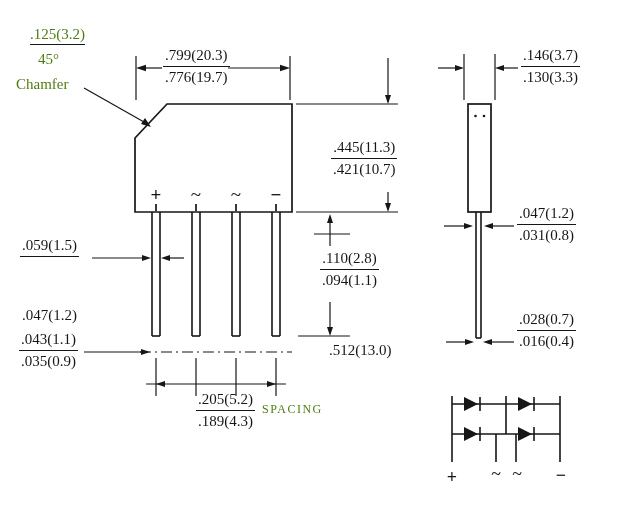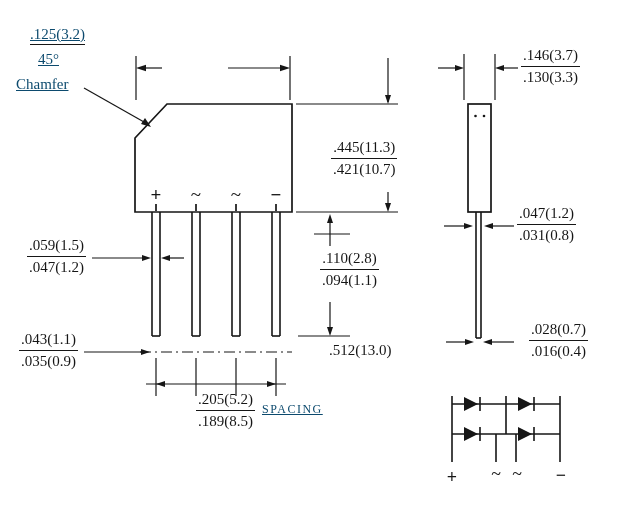--- a/index.html
+++ b/index.html
@@ -8,21 +8,21 @@
     position:relative; width:634px; height:513px; background:#ffffff;
     font-family:"Liberation Serif", serif; color:#161616; overflow:hidden;
   }
   .canvas svg { position:absolute; left:0; top:0; }
   .dim {
     position:absolute; display:flex; flex-direction:column; align-items:center;
     font-size:15px; line-height:1.25; white-space:nowrap; color:#161616;
   }
   .dim .top { border-bottom:1.6px solid #161616; padding:0 2px 1px 2px; }
   .dim .bot { padding:1px 2px 0 2px; }
-  .lbl { position:absolute; font-size:15px; white-space:nowrap; color:#0c4a6e;text-decoration:underline; }
+  .lbl { position:absolute; font-size:15px; white-space:nowrap; color:#4d7c0f; }
   .lbl.underline { border-bottom:1.4px solid #161616; padding-bottom:1px; }
   .spacing { font-size:12px; letter-spacing:1.5px; }
   line, polyline, path.wire { stroke:#161616; }
 </style>
 </head>
 <body>
 
 <div class="canvas">
 
   <svg width="634" height="513" viewBox="0 0 634 513">
@@ -163,59 +163,63 @@
       <text x="496" y="480">~</text>
       <text x="517" y="480">~</text>
       <text x="561" y="481" font-weight="bold">−</text>
     </g>
   </svg>
 
   <span class="lbl underline" style="left:30px; top:26px; position:absolute;">.125(3.2)</span>
   <span class="lbl" style="left:38px; top:51px; position:absolute;">45°</span>
   <span class="lbl" style="left:16px; top:76px; position:absolute;">Chamfer</span>
 
+  <div class="dim" style="left:163px; top:46px;">
+    <span class="top">.799(20.3)</span>
+    <span class="bot">.776(19.7)</span>
+  </div>
 
   <div class="dim" style="left:331px; top:138px;">
     <span class="top">.445(11.3)</span>
     <span class="bot">.421(10.7)</span>
   </div>
 
   <div class="dim" style="left:320px; top:249px;align-items:center;">
     <span class="top">.110(2.8)</span>
     <span class="bot">.094(1.1)</span>
   </div>
 
   <div class="dim" style="left:327px; top:340px;">
     <span class="bot">.512(13.0)</span>
   </div>
 
-  <div class="dim" style="left:27px; top:236px;">
+  <div class="dim" style="left:20px; top:236px;gap:48px;">
     <span class="top">.059(1.5)</span>
     <span class="bot">.047(1.2)</span>
   </div>
 
   <div class="dim" style="left:19px; top:330px;">
     <span class="top">.043(1.1)</span>
     <span class="bot">.035(0.9)</span>
   </div>
 
   <div class="dim" style="left:196px; top:390px;">
     <span class="top">.205(5.2)</span>
-    <span class="bot">.189(8.5)</span>
+    <span class="bot">.189(4.3)</span>
   </div>
   <span class="lbl spacing" style="left:262px; top:402px; position:absolute;">SPACING</span>
 
   <div class="dim" style="left:521px; top:46px;">
     <span class="top">.146(3.7)</span>
     <span class="bot">.130(3.3)</span>
   </div>
 
   <div class="dim" style="left:517px; top:204px;">
     <span class="top">.047(1.2)</span>
     <span class="bot">.031(0.8)</span>
   </div>
 
-  <div class="dim" style="left:517px; top:320px;margin-left:12px;">
+  <div class="dim" style="left:517px; top:310px;">
     <span class="top">.028(0.7)</span>
     <span class="bot">.016(0.4)</span>
   </div>
 
 </div>
 
 </body></html>

